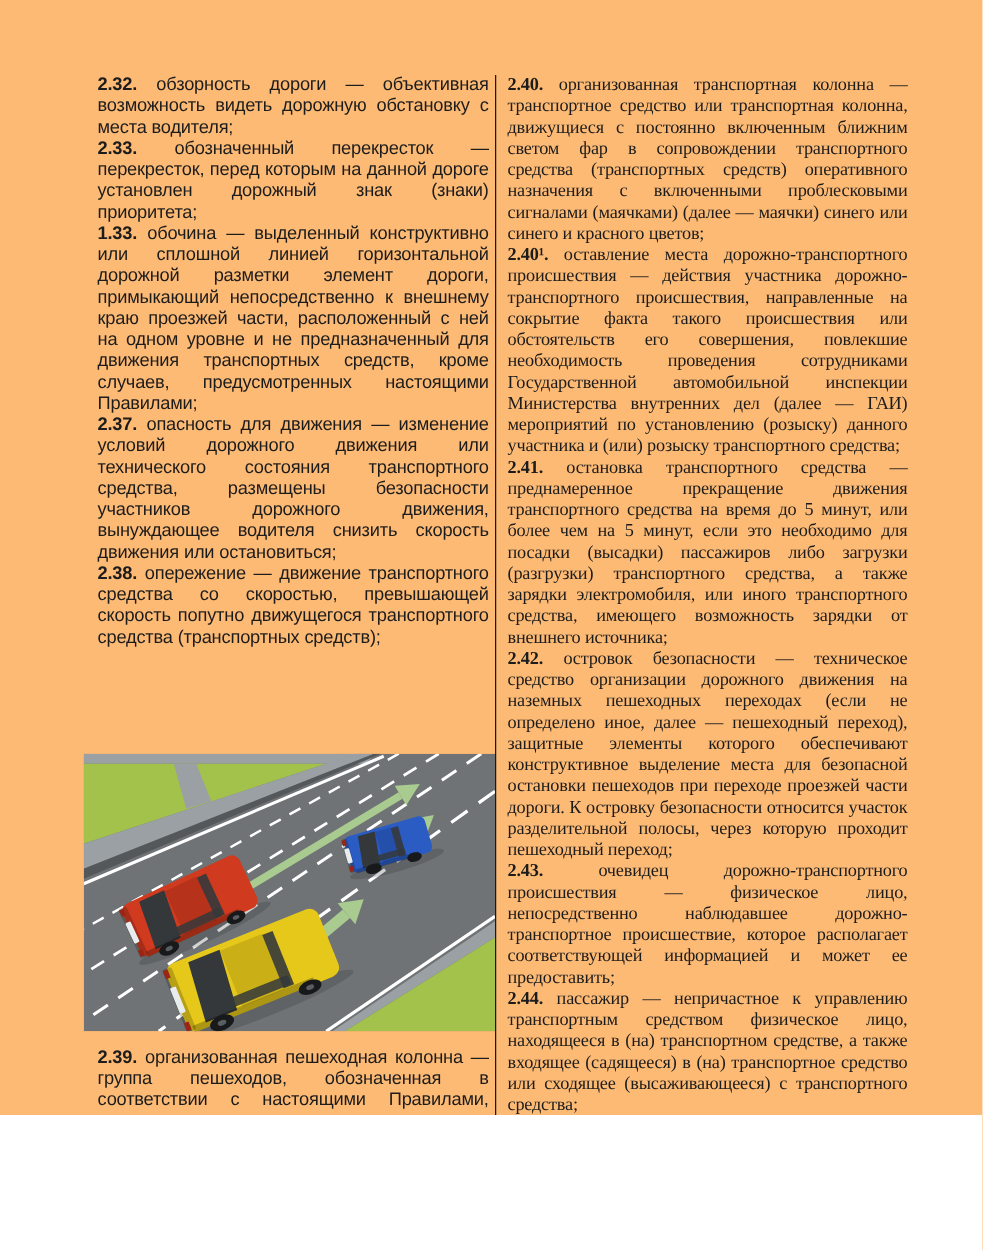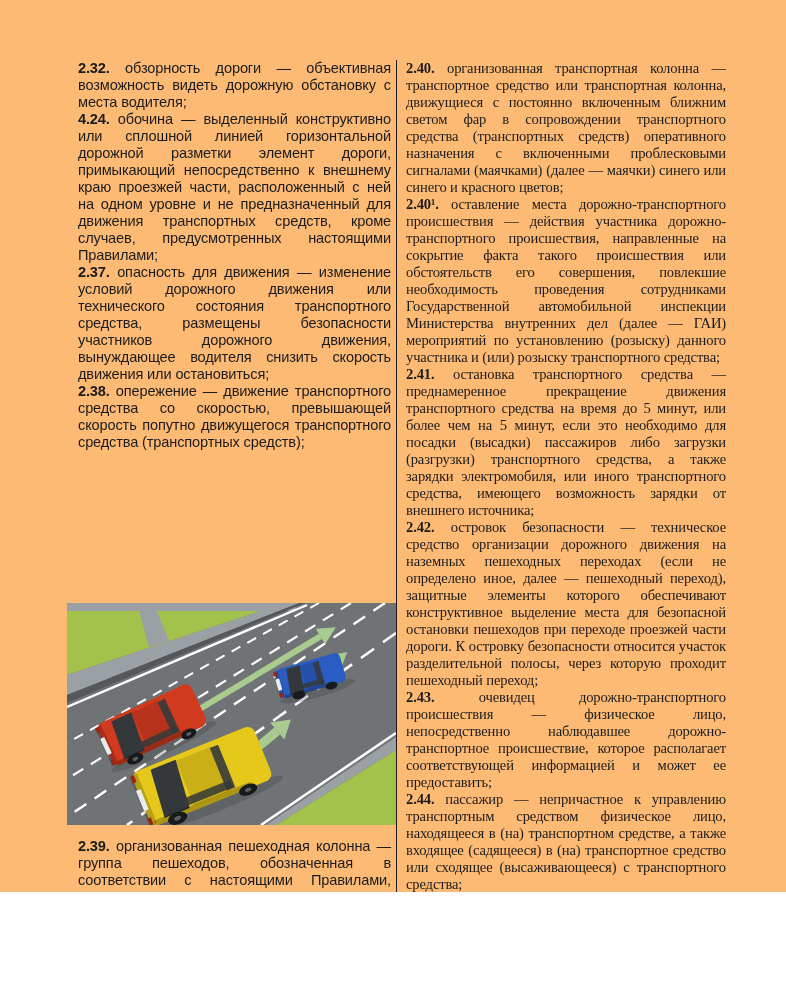--- a/index.html
+++ b/index.html
@@ -23,21 +23,22 @@
   .illustration svg{display:block;}
   .page-number{position:absolute;left:0;top:927px;width:786px;text-align:center;font-size:15px;color:var(--text,#1c1c1c);}
 </style>
 </head>
 <body>
 
 <div class="page">
 
   <div class="col col-left">
     <p class="def"><b class="num">2.32.</b> <span>обзорность дороги — объективная возможность видеть дорожную обстановку с места водителя;</span></p>
-    <p class="def"><b class="num">4.24.</b> <span>обочина — выделенный конструктивно или сплошной линией горизонтальной дорожной разметки элемент дороги, примыкающий непосредственно к внешнему краю проезжей части, расположенный с ней на одном уровне и не предназначенный для движения транспортных средств, кроме случаев, предусмотренных настоящими Правилами;</span></p>
+    <p class="def"><b class="num">2.33.</b> <span>обозначенный перекресток — перекресток, перед которым на данной дороге установлен дорожный знак (знаки) приоритета;</span></p>
+    <p class="def"><b class="num">1.33.</b> <span>обочина — выделенный конструктивно или сплошной линией горизонтальной дорожной разметки элемент дороги, примыкающий непосредственно к внешнему краю проезжей части, расположенный с ней на одном уровне и не предназначенный для движения транспортных средств, кроме случаев, предусмотренных настоящими Правилами;</span></p>
     <p class="def"><b class="num">2.37.</b> <span>опасность для движения — изменение условий дорожного движения или технического состояния транспортного средства, размещены безопасности участников дорожного движения, вынуждающее водителя снизить скорость движения или остановиться;</span></p>
     <p class="def"><b class="num">2.38.</b> <span>опережение — движение транспортного средства со скоростью, превышающей скорость попутно движущегося транспортного средства (транспортных средств);</span></p>
   </div>
 
   <figure class="illustration" role="img" aria-label="Перспектива многополосной дороги: жёлтый автомобиль опережает красный, впереди синий автомобиль; зелёные стрелки показывают направление движения по полосам">
     <svg width="329" height="222" viewBox="0 0 329 222" xmlns="http://www.w3.org/2000/svg">
 
       <rect x="0" y="0" width="329" height="222" style="fill:var(--road)"></rect>
 
       <polygon points="0,0 233,0 226,8 0,8" style="fill:var(--sidewalk)"></polygon>

